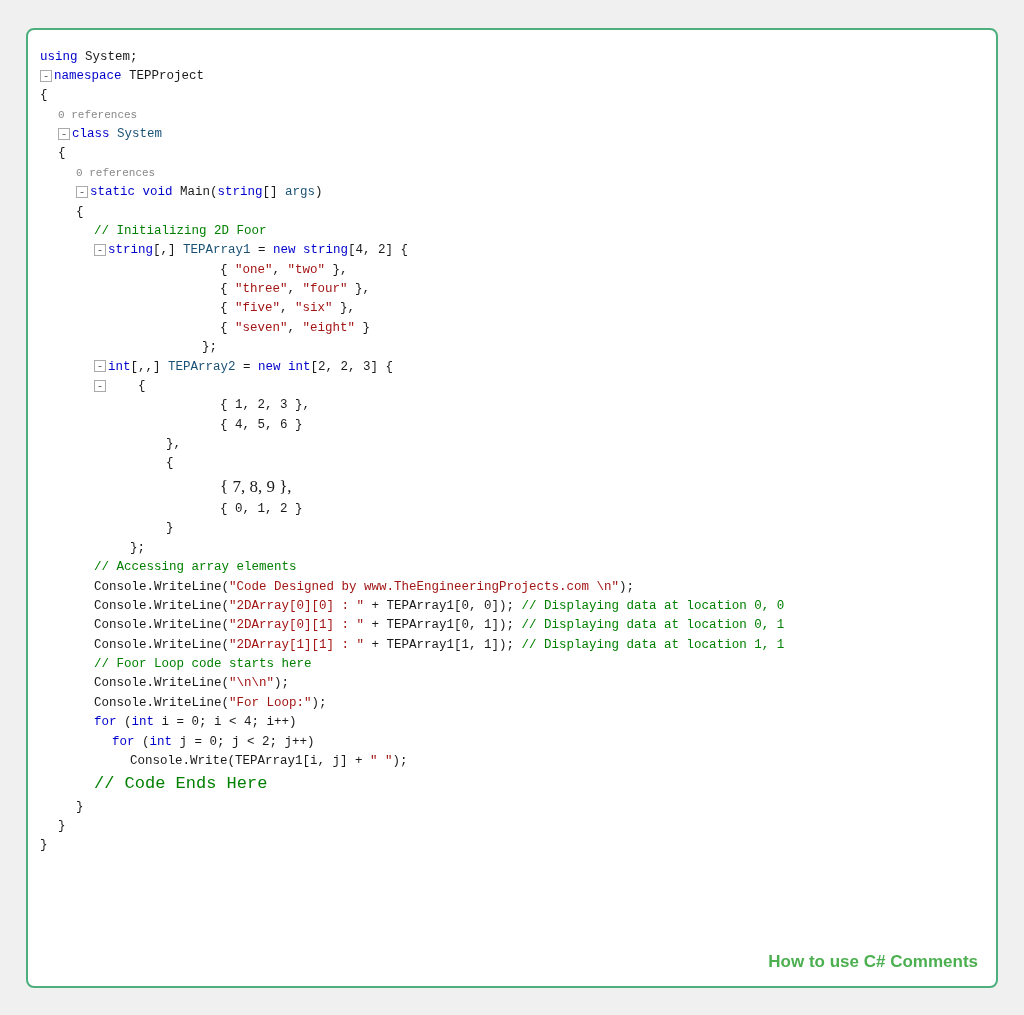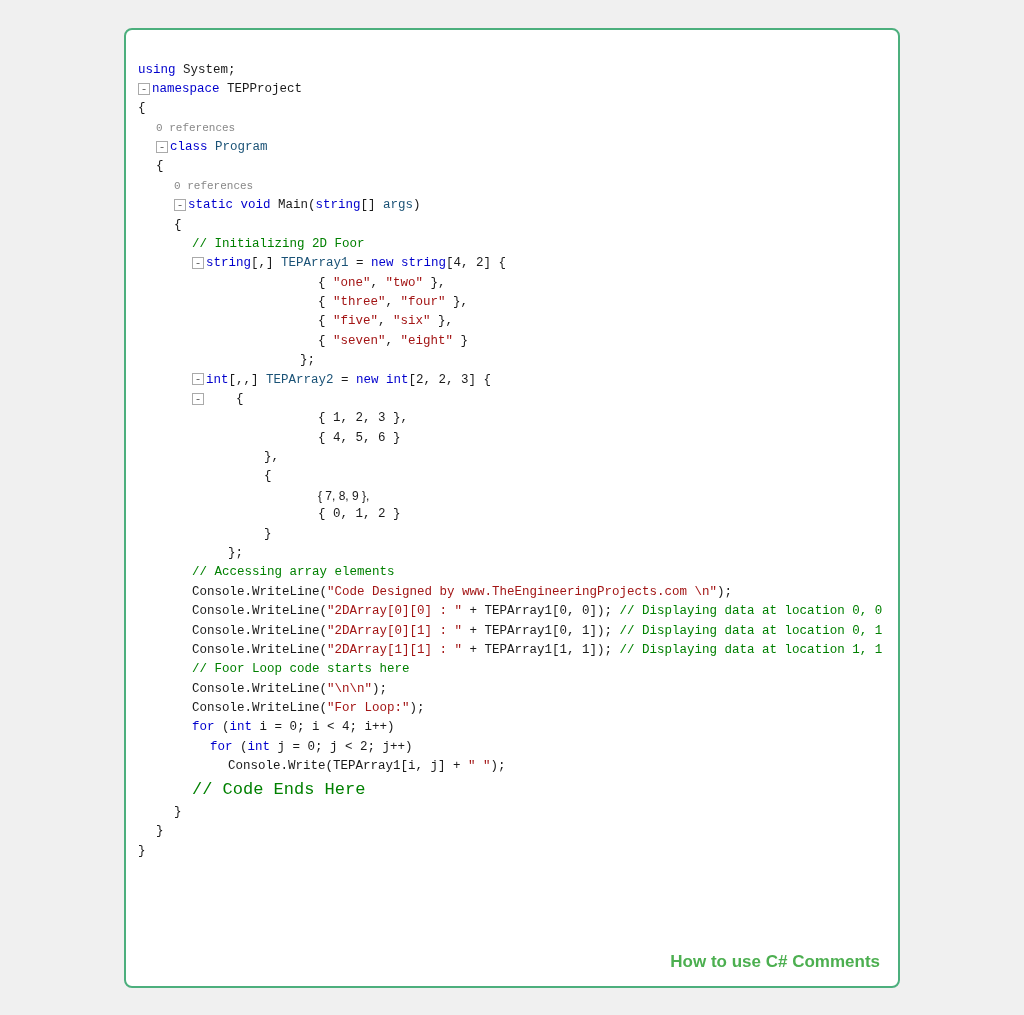--- a/index.html
+++ b/index.html
@@ -8,23 +8,23 @@
       display: flex;
       justify-content: center;
       align-items: center;
       min-height: 100vh;
       font-family: 'Courier New', Courier, monospace;
     }
     .code-container {
       background: #ffffff;
       border: 2.5px solid #4caf7d;
       border-radius: 8px;
-      width: 776px;
+      width: 972px;
       min-height: 960px;
-      padding: 31px 16px 18px 12px;
+      padding: 18px 16px 18px 12px;
       position: relative;
       overflow: hidden;
     }
     .code-block {
       font-family: 'Courier New', Courier, monospace;
       font-size: 12.5px;
       line-height: 1.55;
       white-space: pre;
       color: #1a1a1a;
       position: relative;
@@ -72,21 +72,21 @@
       <td style="padding-left:0px; white-space:pre; font-family:'Courier New',monospace; font-size:12.5px; line-height:1.55; vertical-align:top;"><span class="kw">using</span> System;</td>
     </tr><tr>
       <td style="padding-left:0px; white-space:pre; font-family:'Courier New',monospace; font-size:12.5px; line-height:1.55; vertical-align:top;"></td>
     </tr><tr>
       <td style="padding-left:0px; white-space:pre; font-family:'Courier New',monospace; font-size:12.5px; line-height:1.55; vertical-align:top;"><span class="minus-box">-</span><span class="kw">namespace</span> TEPProject</td>
     </tr><tr>
       <td style="padding-left:0px; white-space:pre; font-family:'Courier New',monospace; font-size:12.5px; line-height:1.55; vertical-align:top;">{</td>
     </tr><tr>
       <td style="padding-left:18px; white-space:pre; font-family:'Courier New',monospace; font-size:12.5px; line-height:1.55; vertical-align:top;"><span class="ref-label">0 references</span></td>
     </tr><tr>
-      <td style="padding-left:18px; white-space:pre; font-family:'Courier New',monospace; font-size:12.5px; line-height:1.55; vertical-align:top;"><span class="minus-box">-</span><span class="kw">class</span> <span class="var">Program</span></td>
+      <td style="padding-left:18px; white-space:pre; font-family:'Courier New',monospace; font-size:12.5px; line-height:1.55; vertical-align:top;"><span class="minus-box">-</span><span class="kw">class</span> <span class="var">System</span></td>
     </tr><tr>
       <td style="padding-left:18px; white-space:pre; font-family:'Courier New',monospace; font-size:12.5px; line-height:1.55; vertical-align:top;">{</td>
     </tr><tr>
       <td style="padding-left:36px; white-space:pre; font-family:'Courier New',monospace; font-size:12.5px; line-height:1.55; vertical-align:top;"><span class="ref-label">0 references</span></td>
     </tr><tr>
       <td style="padding-left:36px; white-space:pre; font-family:'Courier New',monospace; font-size:12.5px; line-height:1.55; vertical-align:top;"><span class="minus-box">-</span><span class="kw">static</span> <span class="kw">void</span> Main(<span class="kw">string</span>[] <span class="var">args</span>)</td>
     </tr><tr>
       <td style="padding-left:36px; white-space:pre; font-family:'Courier New',monospace; font-size:12.5px; line-height:1.55; vertical-align:top;">{</td>
     </tr><tr>
       <td style="padding-left:54px; white-space:pre; font-family:'Courier New',monospace; font-size:12.5px; line-height:1.55; vertical-align:top;"><span class="comment">// Initializing 2D Foor</span></td>
@@ -114,21 +114,21 @@
       <td style="padding-left:180px; white-space:pre; font-family:'Courier New',monospace; font-size:12.5px; line-height:1.55; vertical-align:top;">{ 1, 2, 3 },</td>
     </tr><tr>
       <td style="padding-left:180px; white-space:pre; font-family:'Courier New',monospace; font-size:12.5px; line-height:1.55; vertical-align:top;">{ 4, 5, 6 }</td>
     </tr><tr>
       <td style="padding-left:126px; white-space:pre; font-family:'Courier New',monospace; font-size:12.5px; line-height:1.55; vertical-align:top;">},</td>
     </tr><tr>
       <td style="padding-left:126px; white-space:pre; font-family:'Courier New',monospace; font-size:12.5px; line-height:1.55; vertical-align:top;">{</td>
     </tr><tr>
       <td style="padding-left:0px; white-space:pre; font-family:'Courier New',monospace; font-size:12.5px; line-height:1.55; vertical-align:top;"></td>
     </tr><tr>
-      <td style="padding-left:180px; white-space:pre; font-family:Liberation Sans, sans-serif; font-size:12px; line-height:1.55; vertical-align:top;">{ 7, 8, 9 },</td>
+      <td style="padding-left:180px; white-space:pre; font-family:Liberation Serif, serif; font-size:17px; line-height:1.55; vertical-align:top;">{ 7, 8, 9 },</td>
     </tr><tr>
       <td style="padding-left:180px; white-space:pre; font-family:'Courier New',monospace; font-size:12.5px; line-height:1.55; vertical-align:top;">{ 0, 1, 2 }</td>
     </tr><tr>
       <td style="padding-left:126px; white-space:pre; font-family:'Courier New',monospace; font-size:12.5px; line-height:1.55; vertical-align:top;">}</td>
     </tr><tr>
       <td style="padding-left:90px; white-space:pre; font-family:'Courier New',monospace; font-size:12.5px; line-height:1.55; vertical-align:top;">};</td>
     </tr><tr>
       <td style="padding-left:0px; white-space:pre; font-family:'Courier New',monospace; font-size:12.5px; line-height:1.55; vertical-align:top;"></td>
     </tr><tr>
       <td style="padding-left:54px; white-space:pre; font-family:'Courier New',monospace; font-size:12.5px; line-height:1.55; vertical-align:top;"><span class="comment">// Accessing array elements</span></td>

